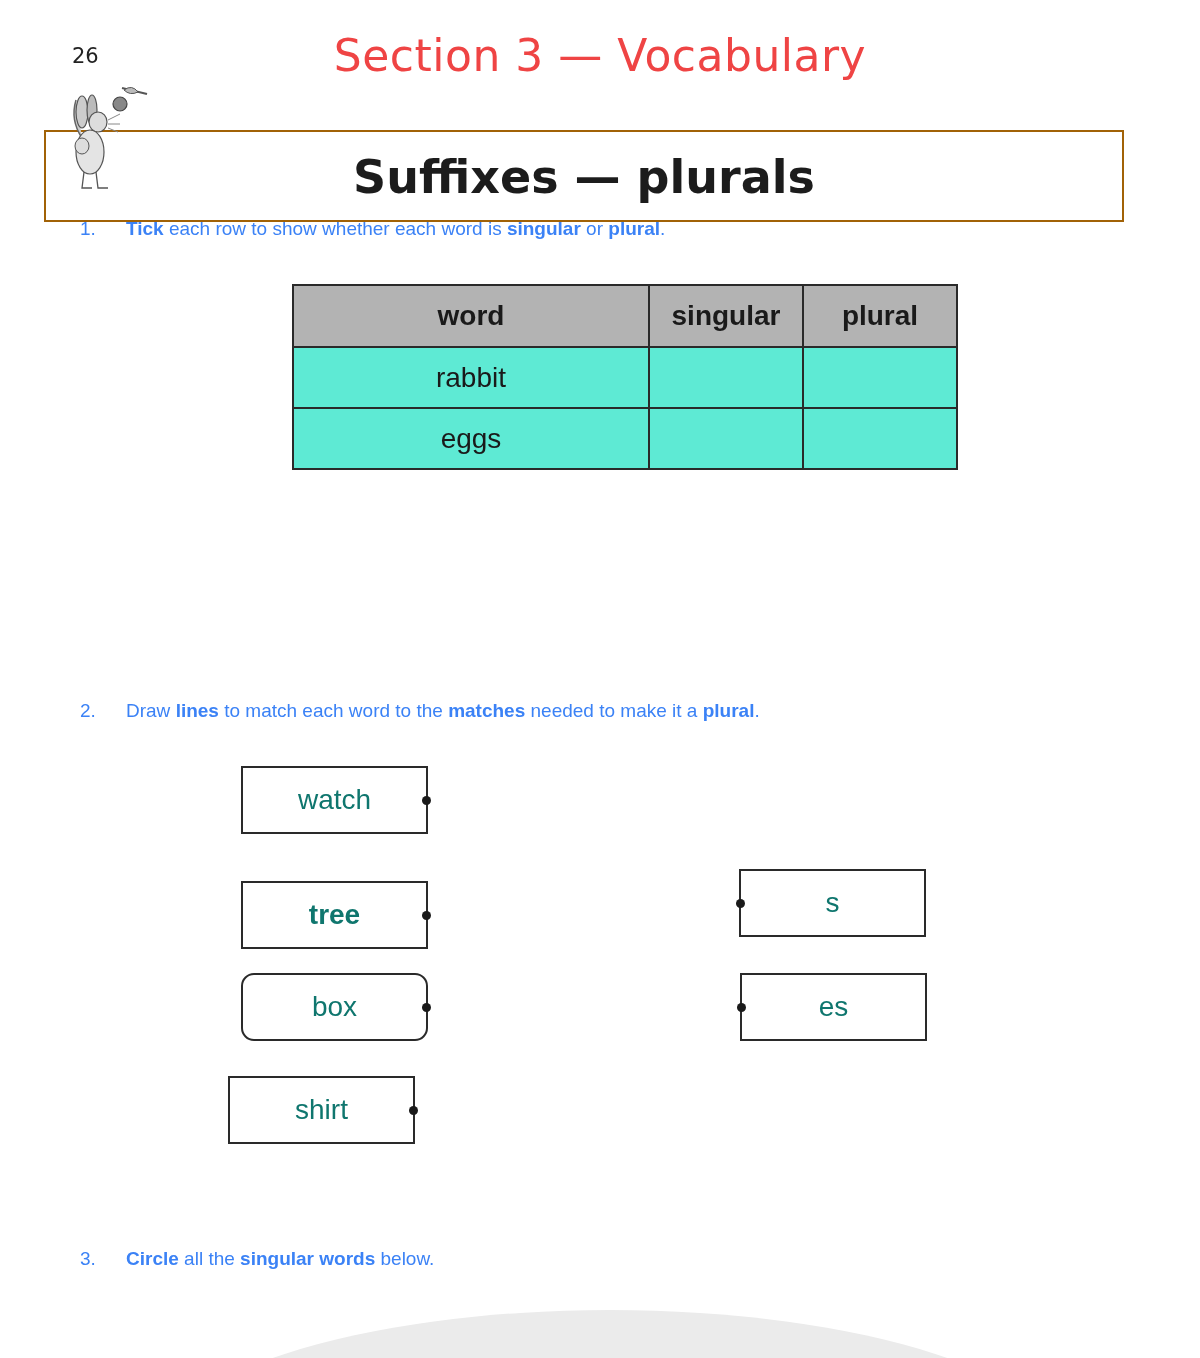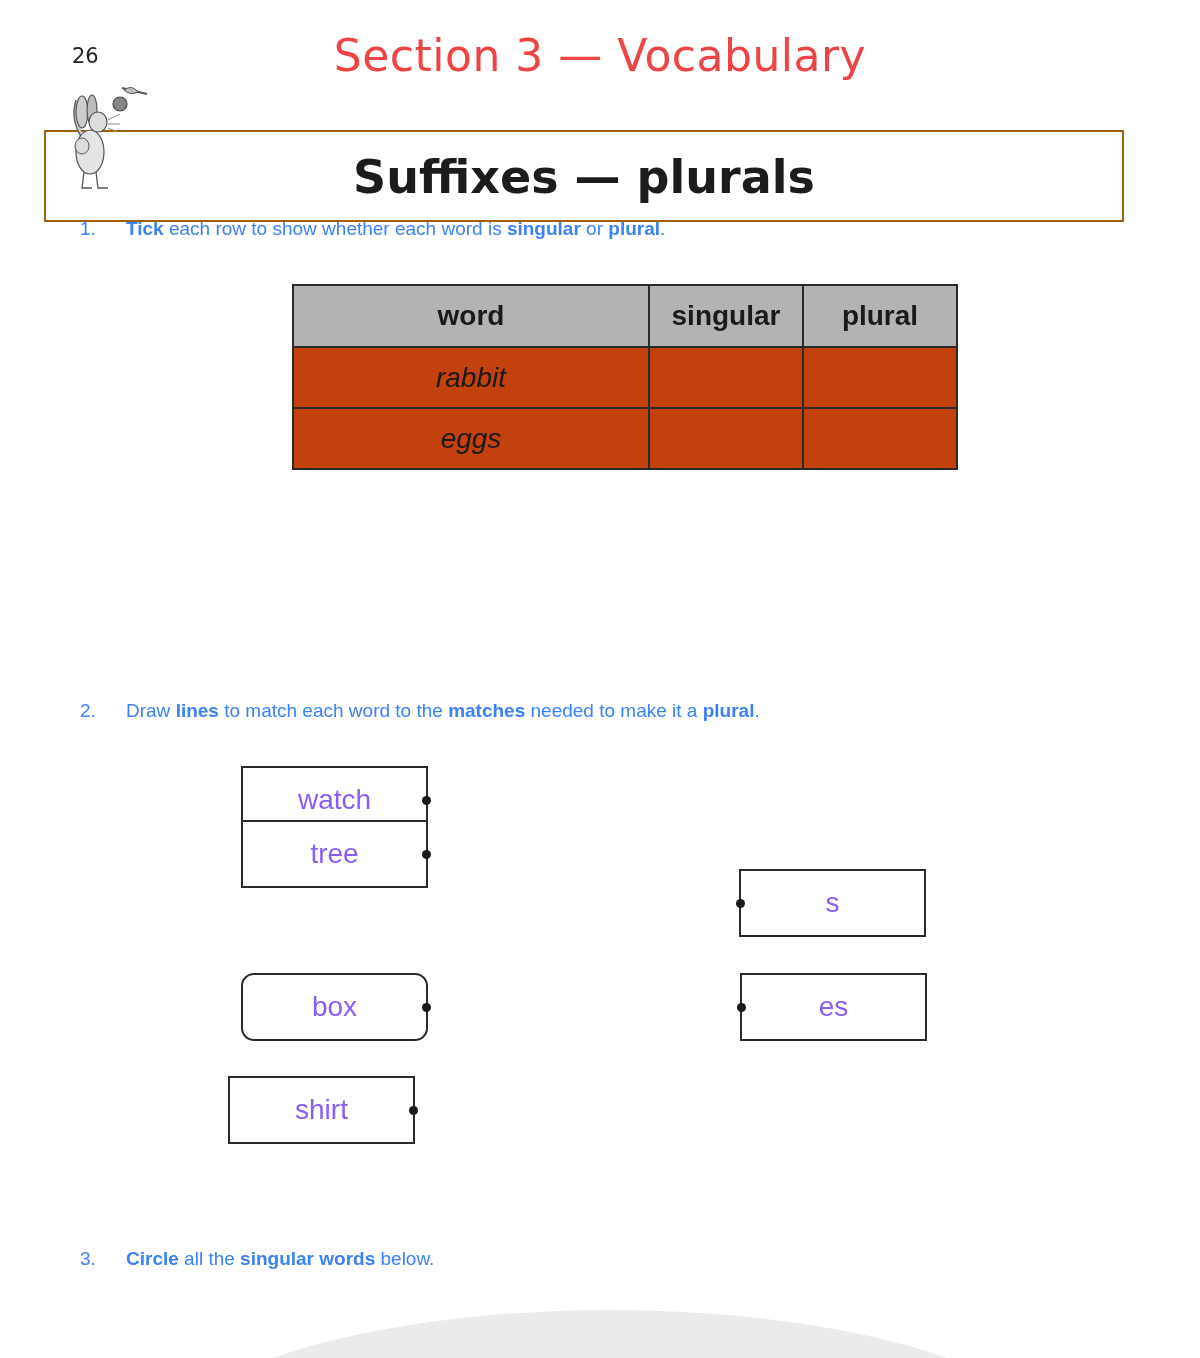--- a/index.html
+++ b/index.html
@@ -34,30 +34,30 @@
   .q2 { top: 700px; }
   .q3 { top: 1248px; }
 
   table.tick-table {
     position: absolute; left: 292px; top: 284px;
     border-collapse: collapse; border: 2px solid #2a2a2a;
     font-size: 28px;
   }
   .tick-table th, .tick-table td { border: 2px solid #2a2a2a; text-align: center; padding: 0; }
   .tick-table th { background: #b3b3b3; font-weight: bold; height: 60px; }
-  .tick-table td { background: #c2410c; height: 59px; font-style: italic; }
+  .tick-table td { background: #5eead4; height: 59px; }
   .tick-table .col-word { width: 354px; }
   .tick-table .col-sing { width: 152px; }
   .tick-table .col-plur { width: 152px; }
 
   .match-box {
     position: absolute; width: 183px; height: 64px;
     border: 2px solid #2a2a2a; background: #fff;
     display: flex; align-items: center; justify-content: center;
-    font-size: 28px; color: #8b5cf6; box-sizing: content-box;
+    font-size: 28px; color: #0f766e; box-sizing: content-box;
   }
   .dot { position: absolute; width: 9px; height: 9px; border-radius: 50%; background: #1a1a1a; top: 50%; margin-top: -4.5px; }
   .dot.right { right: -5px; }
   .dot.left { left: -5px; }
 
   .ellipse {
     position: absolute; left: 150px; top: 1310px; width: 920px; height: 300px;
     background: #ebebeb; border-radius: 50%;
   }
 </style>
@@ -112,21 +112,21 @@
 </table>
 
 <div class="question q2">
   <span class="num">2.</span><span>Draw </span><b>lines</b><span> to match each word to the </span><b>matches</b><span> needed to make it a </span><b>plural</b><span>.</span>
 </div>
 
 <div class="match-box" style="left:241px; top:766px;">
   <span>watch</span>
   <span class="dot right"></span>
 </div>
-<div class="match-box" style="left:241px; top:820px;">
+<div class="match-box" style="left:241px; top:881px;font-weight:bold;">
   <span>tree</span>
   <span class="dot right"></span>
 </div>
 <div class="match-box" style="left:241px; top:973px;border-radius:13px;">
   <span>box</span>
   <span class="dot right"></span>
 </div>
 <div class="match-box" style="left:228px; top:1076px;">
   <span>shirt</span>
   <span class="dot right"></span>

